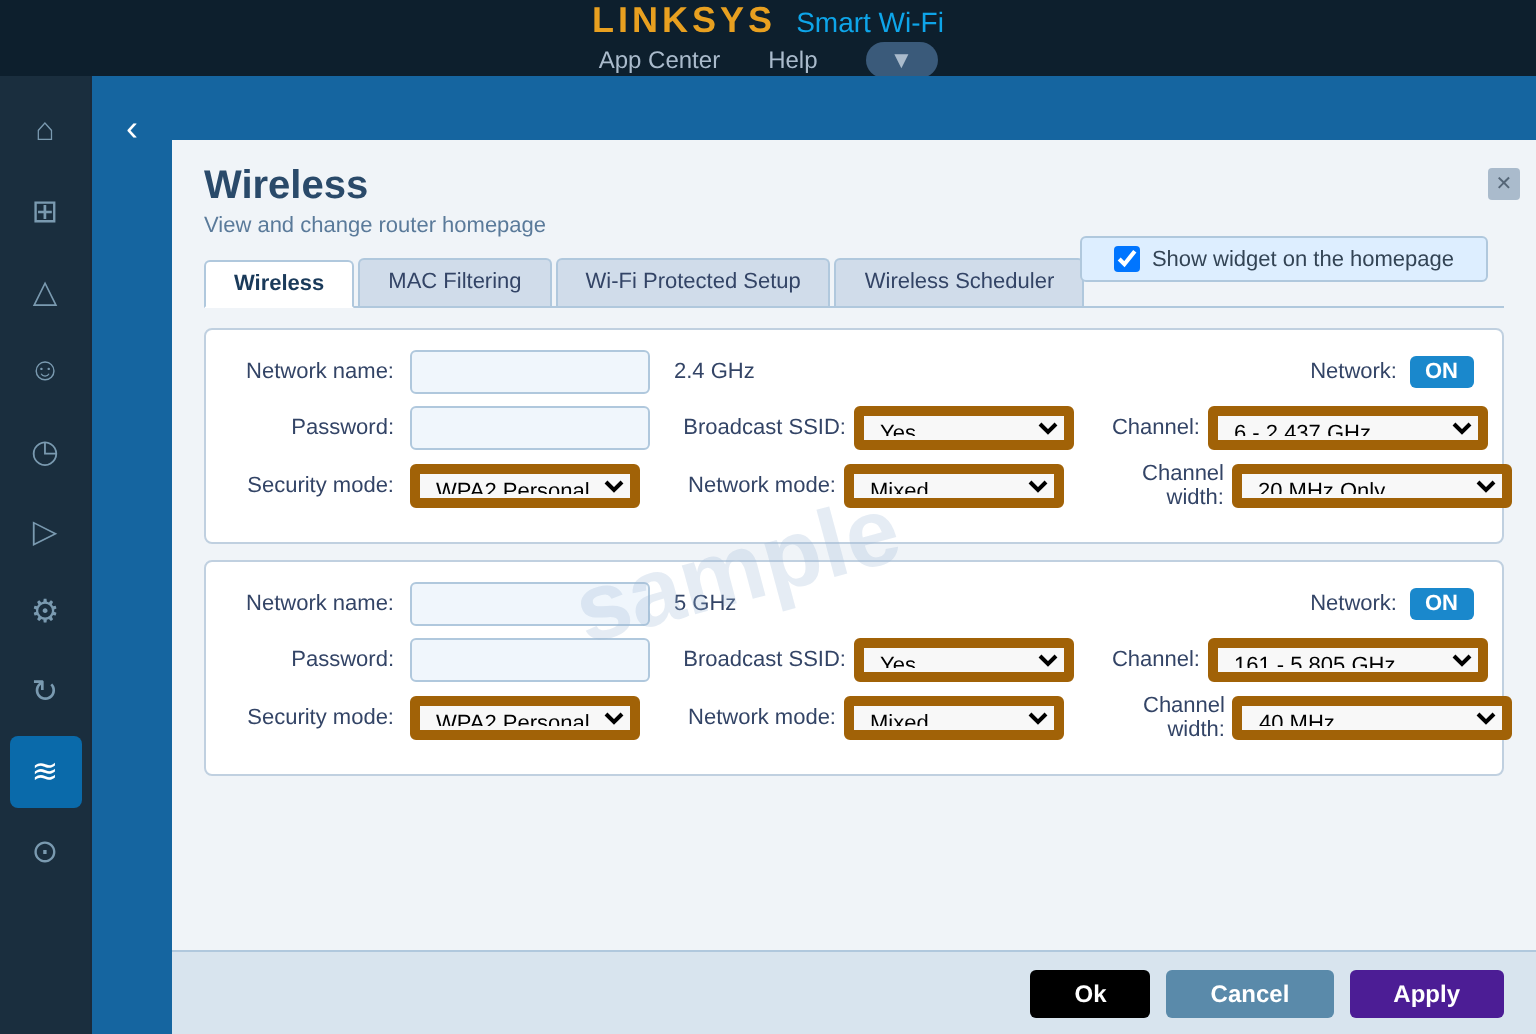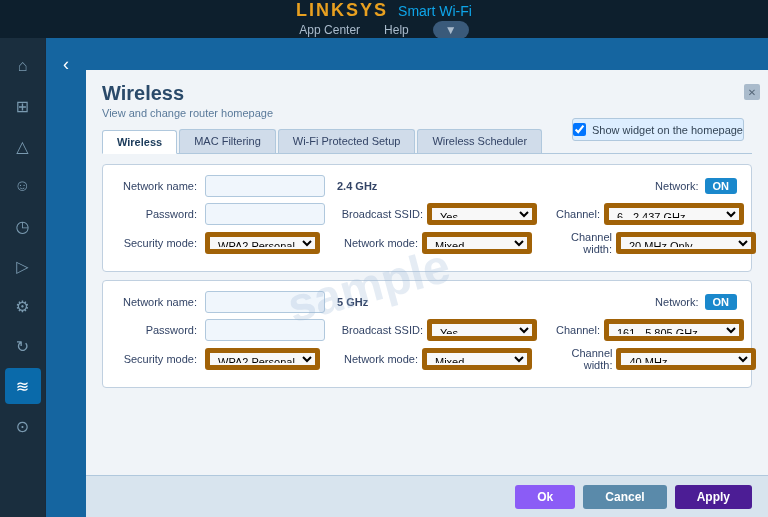--- a/index.html
+++ b/index.html
@@ -150,21 +150,21 @@
     
     #widget-checkbox-area {
       position: absolute;
       right: 24px;
       top: 80px;
       display: flex;
       align-items: center;
       gap: 6px;
       background: #ddeeff;
       border: 1px solid #b0c8dd;
-      padding: 4px 0;
+      padding: 4px 16px;
       border-radius: 3px;
     }
     #widget-checkbox-area label {
       font-size: 11px;
       color: #334455;
     }
 
     
     #tabs {
       display: flex;
@@ -222,21 +222,20 @@
       font-size: 11px;
       background: #f0f6fc;
       width: 120px;
       height: 22px;
     }
 
     .freq-label {
       font-size: 11px;
       color: #334466;
       margin-left: 4px;
-      font-weight: bold;
     }
 
     
     .network-toggle-area {
       margin-left: auto;
       display: flex;
       align-items: center;
       gap: 6px;
     }
     .network-label {
@@ -293,21 +292,21 @@
 
     .btn-action {
       padding: 5px 22px;
       border-radius: 3px;
       border: none;
       cursor: pointer;
       font-size: 12px;
       font-weight: bold;
     }
     .btn-ok {
-      background: #8b5cf6;
+      background: #000000;
       color: white;
     }
     .btn-cancel {
       background: #5a8aaa;
       color: white;
     }
     .btn-apply {
       background: #4c1d95;
       color: white;
     }

